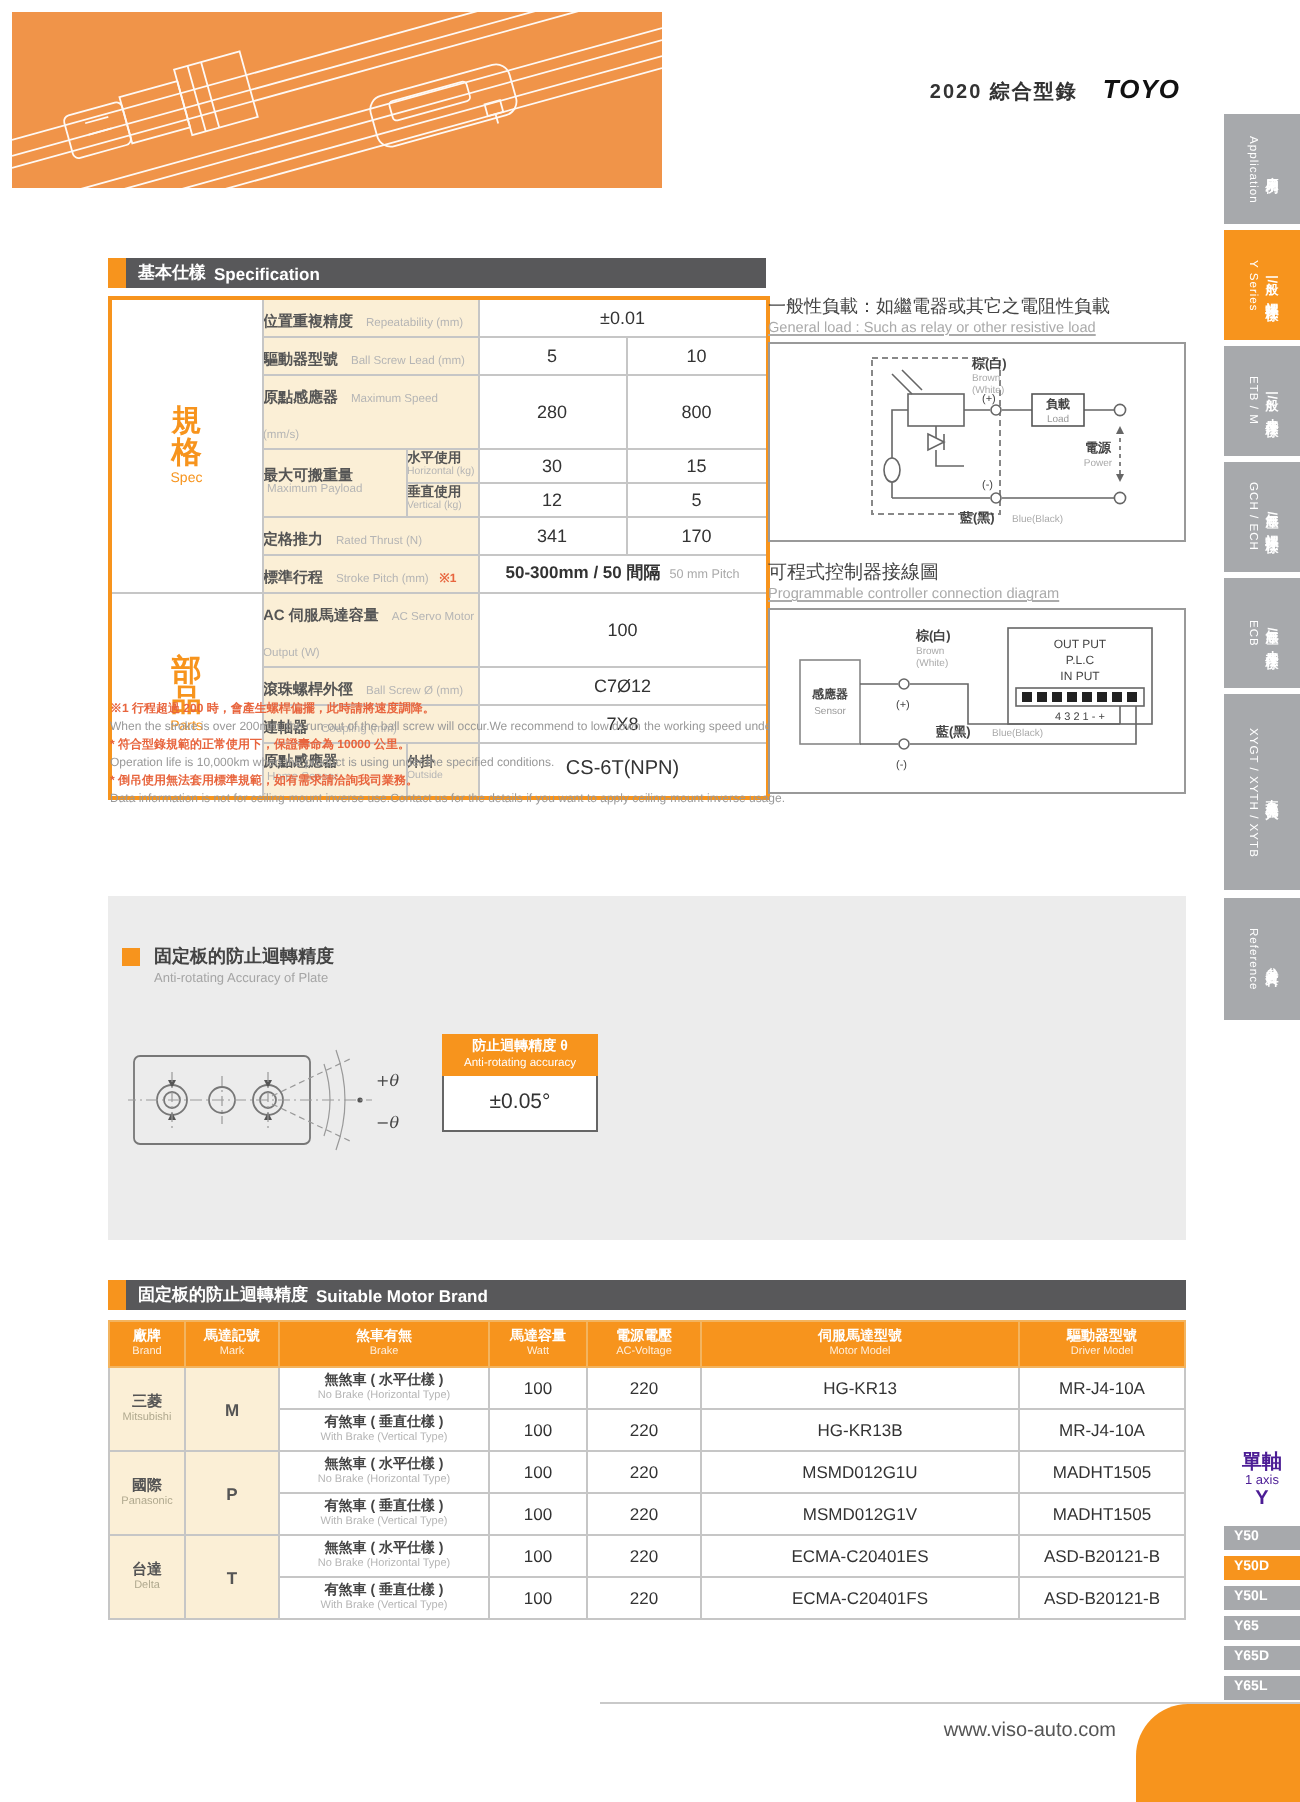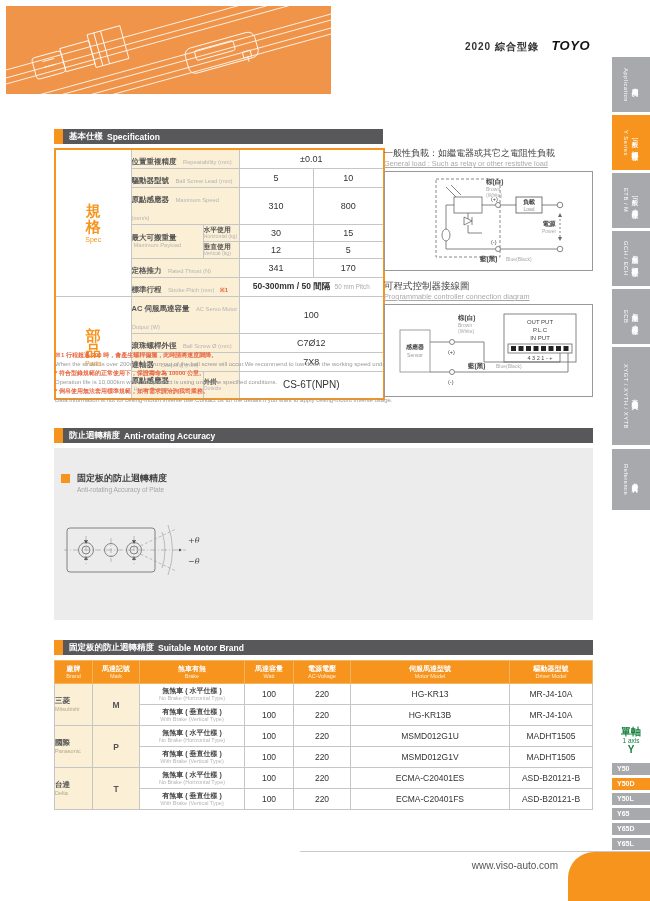--- a/index.html
+++ b/index.html
@@ -13,21 +13,21 @@
   .edition .ed{font-size:10px;font-weight:bold;color:#333;letter-spacing:1px;}
   .edition .logo{font-size:13px;font-weight:900;font-style:italic;color:#111;letter-spacing:.5px;margin-left:8px;}
   .phone{position:absolute;top:62px;right:62px;font-size:13.5px;color:#595959;white-space:nowrap;}
 
   
   .stab{position:absolute;right:0;width:38px;height:55px;background:#A7A9AC;
         display:flex;flex-direction:row-reverse;align-items:center;justify-content:center;gap:1px;}
   .stab.active{background:#F7941D;}
   .stab .zh{writing-mode:vertical-rl;color:#fff;font-size:6.5px;font-weight:bold;letter-spacing:1px;white-space:nowrap;}
   .stab .en{writing-mode:vertical-rl;color:#fff;font-size:5.8px;letter-spacing:.5px;white-space:nowrap;}
-  .axisgrp{position:absolute;right:0;top:726px;width:38px;text-align:center;color:#15803d;line-height:1.1;}
+  .axisgrp{position:absolute;right:0;top:726px;width:38px;text-align:center;color:#4c1d95;line-height:1.1;}
   .axisgrp .a1{font-size:10px;font-weight:bold;}
   .axisgrp .a2{font-size:6.5px;}
   .axisgrp .a3{font-size:10px;font-weight:bold;}
   .mtab{position:absolute;right:0;width:38px;height:12px;background:#A7A9AC;color:#fff;
         font-size:7px;font-weight:bold;line-height:12px;padding-left:5px;box-sizing:border-box;}
   .mtab.active{background:#F7941D;}
 
   
   .secbar{position:absolute;height:15px;background:#58585A;display:flex;align-items:center;}
   .secbar .acc{width:9px;height:15px;background:#F7941D;flex:0 0 9px;}
@@ -80,21 +80,21 @@
             text-align:center;font-size:10.5px;color:#333;}
 
   
   .motor-table{position:absolute;left:54px;top:660px;width:539px;border:1.5px solid #F7941D;}
   .motor-table td,.motor-table th{border:1px solid #c6c6c6;padding:0;overflow:hidden;vertical-align:middle;}
   .motor-table tr{height:21px;}
   .motor-table tr.mh{height:23px;}
   .mh th{background:#F7941D;border-color:#f3b45f;text-align:center;line-height:1.2;}
   .mh .czh{display:block;font-size:7px;font-weight:bold;color:#fff;}
   .mh .cen{display:block;font-size:5.5px;color:rgba(255,255,255,.85);font-weight:normal;}
-  .bcell{background:#FBEFD6;line-height:1.15;}
+  .bcell{background:#FBEFD6;text-align:center;line-height:1.15;}
   .bcell .bzh{display:block;font-size:7.5px;font-weight:bold;color:#555;}
   .bcell .ben{display:block;font-size:5.5px;color:#b0a98f;}
   .mcell{background:#FBEFD6;text-align:center;font-size:8.5px;font-weight:bold;color:#555;}
   .kcell{background:#fff;text-align:center;line-height:1.15;}
   .kcell .kzh{display:block;font-size:7px;font-weight:bold;color:#444;}
   .kcell .ken{display:block;font-size:5.5px;color:#b5b5b5;}
   .ncell{background:#fff;text-align:center;font-size:8.5px;color:#333;}
 
   
   .fline{position:absolute;left:300px;top:851px;width:350px;height:1px;background:#c9c9c9;}
@@ -215,21 +215,21 @@
         <span class="len">Ball Screw Lead (mm)</span>
       </td>
       <td class="val">5</td>
       <td class="val">10</td>
     </tr>
     <tr>
       <td class="lab" colspan="2">
         <span class="lzh">原點感應器</span>
         <span class="len">Maximum Speed (mm/s)</span>
       </td>
-      <td class="val">310</td>
+      <td class="val">280</td>
       <td class="val">800</td>
     </tr>
     <tr>
       <td class="lab" rowspan="2">
         <span class="lzh blk">最大可搬重量</span>
         <span class="len blk">Maximum Payload</span>
       </td>
       <td class="sub">
         <span class="lzh blk">水平使用</span>
         <span class="len blk">Horizontal (kg)</span>
@@ -384,25 +384,20 @@
       <text x="74" y="16" font-size="6.5" font-weight="bold" fill="#444">棕(白)</text>
       <text x="74" y="23" font-size="5" fill="#aaa">Brown</text>
       <text x="74" y="29" font-size="5" fill="#aaa">(White)</text>
       <text x="64" y="50" font-size="5.5" fill="#444">(+)</text>
       <text x="84" y="64" font-size="6.5" font-weight="bold" fill="#444">藍(黑)</text>
       <text x="112" y="64" font-size="5" fill="#aaa">Blue(Black)</text>
       <text x="64" y="80" font-size="5.5" fill="#444">(-)</text>
     </svg>
   </div>
 
-  <div class="secbar" style="left:54px;top:428px;width:539px;">
-    <span class="acc"></span>
-    <span class="t">防止迴轉精度</span>
-    <span class="te">Anti-rotating Accuracy</span>
-  </div>
   <div class="panel"></div>
   <div class="ptitle-sq"></div>
   <div class="ptitle">固定板的防止迴轉精度</div>
   <div class="psub">Anti-rotating Accuracy of Plate</div>
 
   <div class="dbox" style="left:64px;top:514px;">
     <svg width="150" height="66" viewBox="0 0 150 66">
       <g stroke="#777" fill="none" stroke-width="0.9">
         <rect x="3" y="14" width="88" height="44" rx="3"></rect>
         <circle cx="22" cy="36" r="7.5"></circle>
@@ -420,20 +415,27 @@
         <path d="M22,22 V50 M47,24 V48 M70,22 V50" stroke-dasharray="5 2 1 2"></path>
         <path d="M72,34 L112,15 M72,38 L112,57" stroke-dasharray="3 2"></path>
         <path d="M104,11 Q113,36 104,61"></path>
         <path d="M98,18 Q104,36 98,54"></path>
       </g>
       <text x="124" y="29" class="theta" font-size="8" fill="#444">+θ</text>
       <text x="124" y="50" class="theta" font-size="8" fill="#444">−θ</text>
     </svg>
   </div>
 
+  <div class="acc-table">
+    <div class="acc-head">
+      <span class="h1">防止迴轉精度 θ</span>
+      <span class="h2">Anti-rotating accuracy</span>
+    </div>
+    <div class="acc-body">±0.05°</div>
+  </div>
 
   <div class="secbar" style="left:54px;top:640px;width:539px;">
     <span class="acc"></span>
     <span class="t">固定板的防止迴轉精度</span>
     <span class="te">Suitable Motor Brand</span>
   </div>
 
   <table class="motor-table">
     <colgroup>
         <col style="width:38px">

